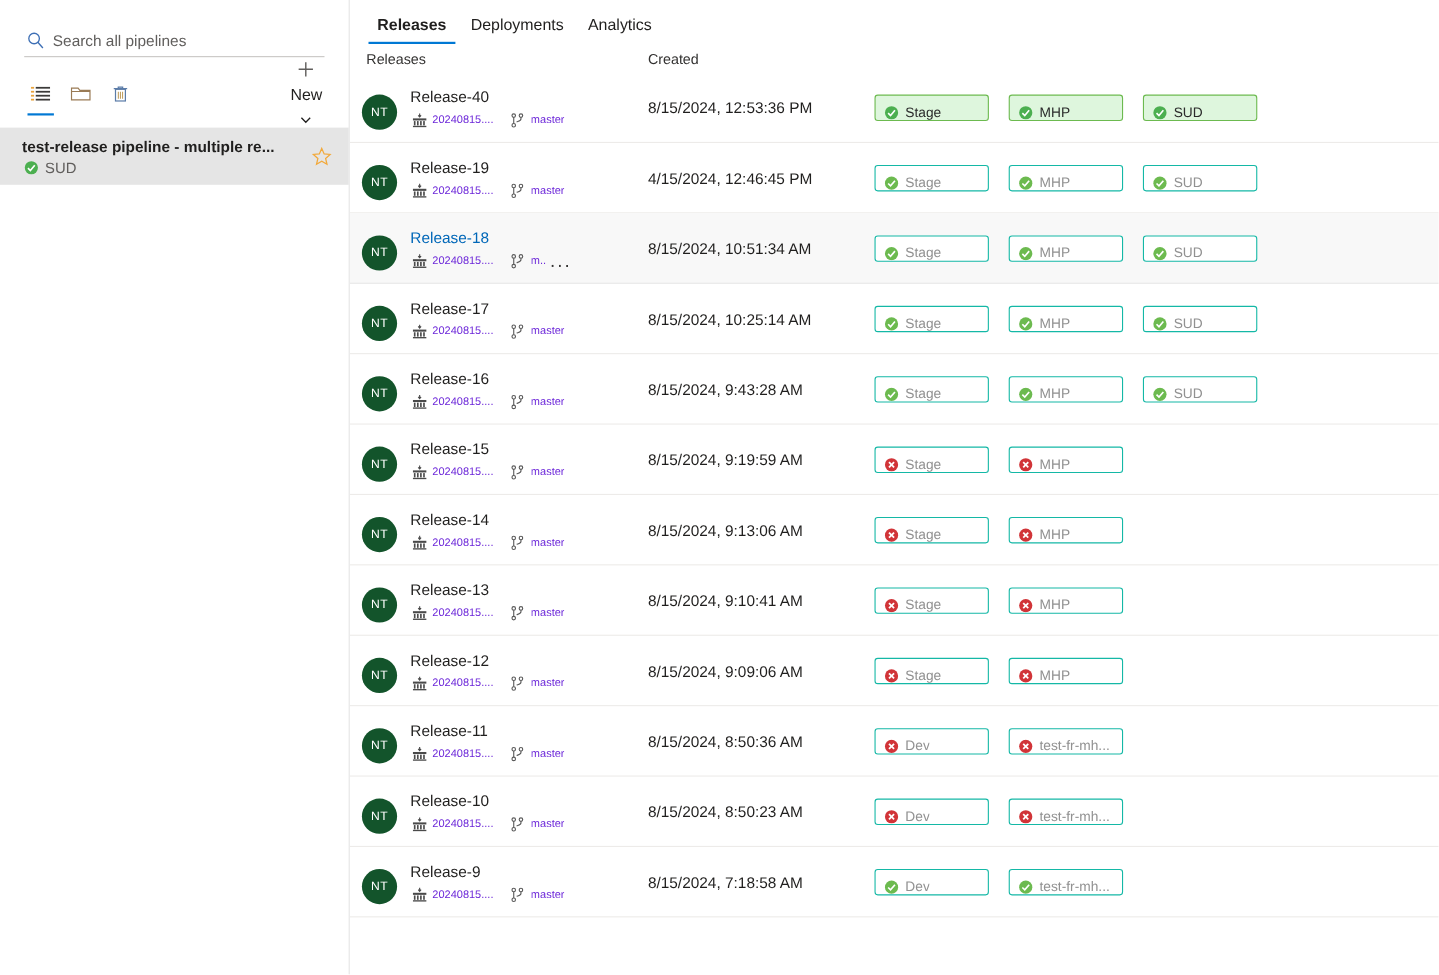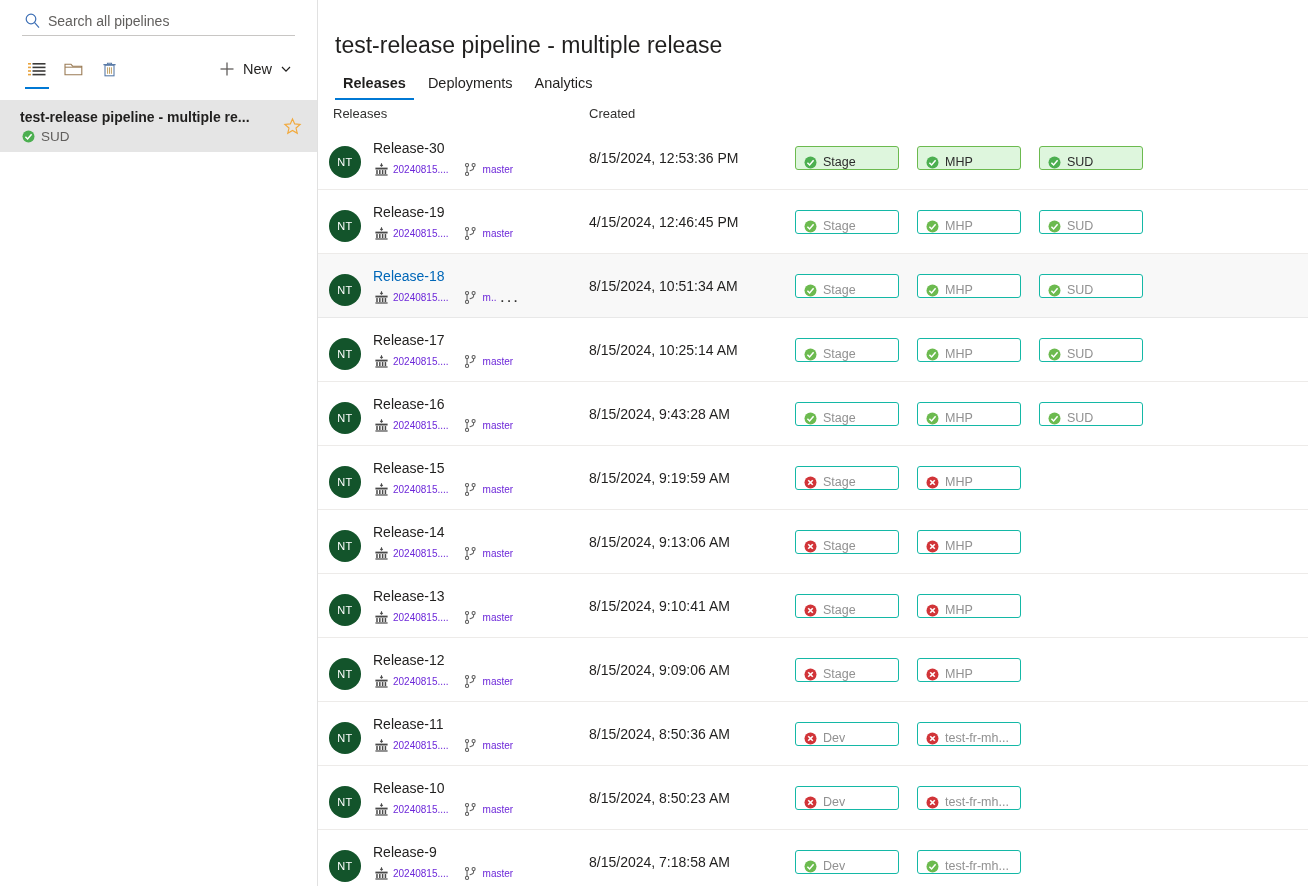--- a/index.html
+++ b/index.html
@@ -14,21 +14,21 @@
 
   
   .sidebar {
     width: 318px; height: 886px;
     background: #ffffff;
     border-right: 1px solid #e1e1e1;
     flex: 0 0 318px;
     position: relative;
   }
   .search-wrap {
-    margin: 6px 22px 0 22px;
+    margin: 22px 22px 0 22px;
     height: 30px;
     border-bottom: 1px solid #c8c6c4;
     display: flex; align-items: center;
   }
   .search-icon { width: 20px; height: 20px; flex: 0 0 20px; margin-right: 6px;
                  display: flex; align-items: center; justify-content: center; }
   .search-input {
     border: 0; outline: none; background: transparent;
     font-family: "Liberation Sans", sans-serif;
     font-size: 14px; color: #323130; width: 100%; height: 26px;
@@ -49,20 +49,21 @@
   .tool-btn.active::after {
     content: ""; position: absolute;
     left: 3px; right: 3px; bottom: -5px; height: 2px;
     background: #0078d4;
   }
   .new-btn {
     margin-left: auto;
     display: flex; align-items: center; gap: 7px;
     font-size: 14.5px; color: #201f1e; cursor: pointer;
     padding: 3px 2px;
+    flex-direction: column;
   }
   .plus-icon { width: 18px; height: 18px; display: flex; align-items: center; justify-content: center; }
   .chev-icon { width: 14px; height: 14px; display: flex; align-items: center; justify-content: center; }
 
   .pipeline-item {
     margin-top: 14px;
     background: #e5e5e5;
     height: 52px;
     padding: 6px 14px 6px 20px;
     display: flex; align-items: center;
@@ -250,21 +251,20 @@
       <span class="star-icon">
         <svg width="19" height="19" viewBox="0 0 20 20">
           <polygon points="10,2 12.3,7.3 18,7.8 13.7,11.6 15,17.2 10,14.2 5,17.2 6.3,11.6 2,7.8 7.7,7.3" fill="none" stroke="#f2a93b" stroke-width="1.2"></polygon>
         </svg>
       </span>
     </div>
   </div>
 
   <div class="main">
 
-    <div class="page-title">test-release pipeline - multiple release</div>
 
     <div class="tabs">
       <div class="tab active">
         <span>Releases</span>
       </div>
       <div class="tab">
         <span>Deployments</span>
       </div>
       <div class="tab">
         <span>Analytics</span>
@@ -274,21 +274,21 @@
     <div class="col-headers">
       <div class="ch-releases">Releases</div>
       <div class="ch-created">Created</div>
     </div>
 
     <div class="rows" id="rows">
         <div class="row">
           <div class="cell-release">
             <div class="avatar">NT</div>
             <div class="rel-meta">
-              <div class="rel-name">Release-30</div>
+              <div class="rel-name">Release-40</div>
               <div class="rel-sub">
                 <span class="art">
                   <span class="ico16">
                     <svg width="15" height="15" viewBox="0 0 16 16">
                       <path d="M8 1.2v3.2M6.6 3l1.4 1.6L9.4 3" fill="none" stroke="#4a4a4a" stroke-width="1.1"></path>
                       <rect x="1.5" y="6" width="13" height="2" fill="#4a4a4a"></rect>
                       <rect x="2.4" y="8.6" width="1.6" height="4.2" fill="#4a4a4a"></rect>
                       <rect x="5.4" y="8.6" width="1.6" height="4.2" fill="#4a4a4a"></rect>
                       <rect x="8.4" y="8.6" width="1.6" height="4.2" fill="#4a4a4a"></rect>
                       <rect x="11.4" y="8.6" width="1.6" height="4.2" fill="#4a4a4a"></rect>

